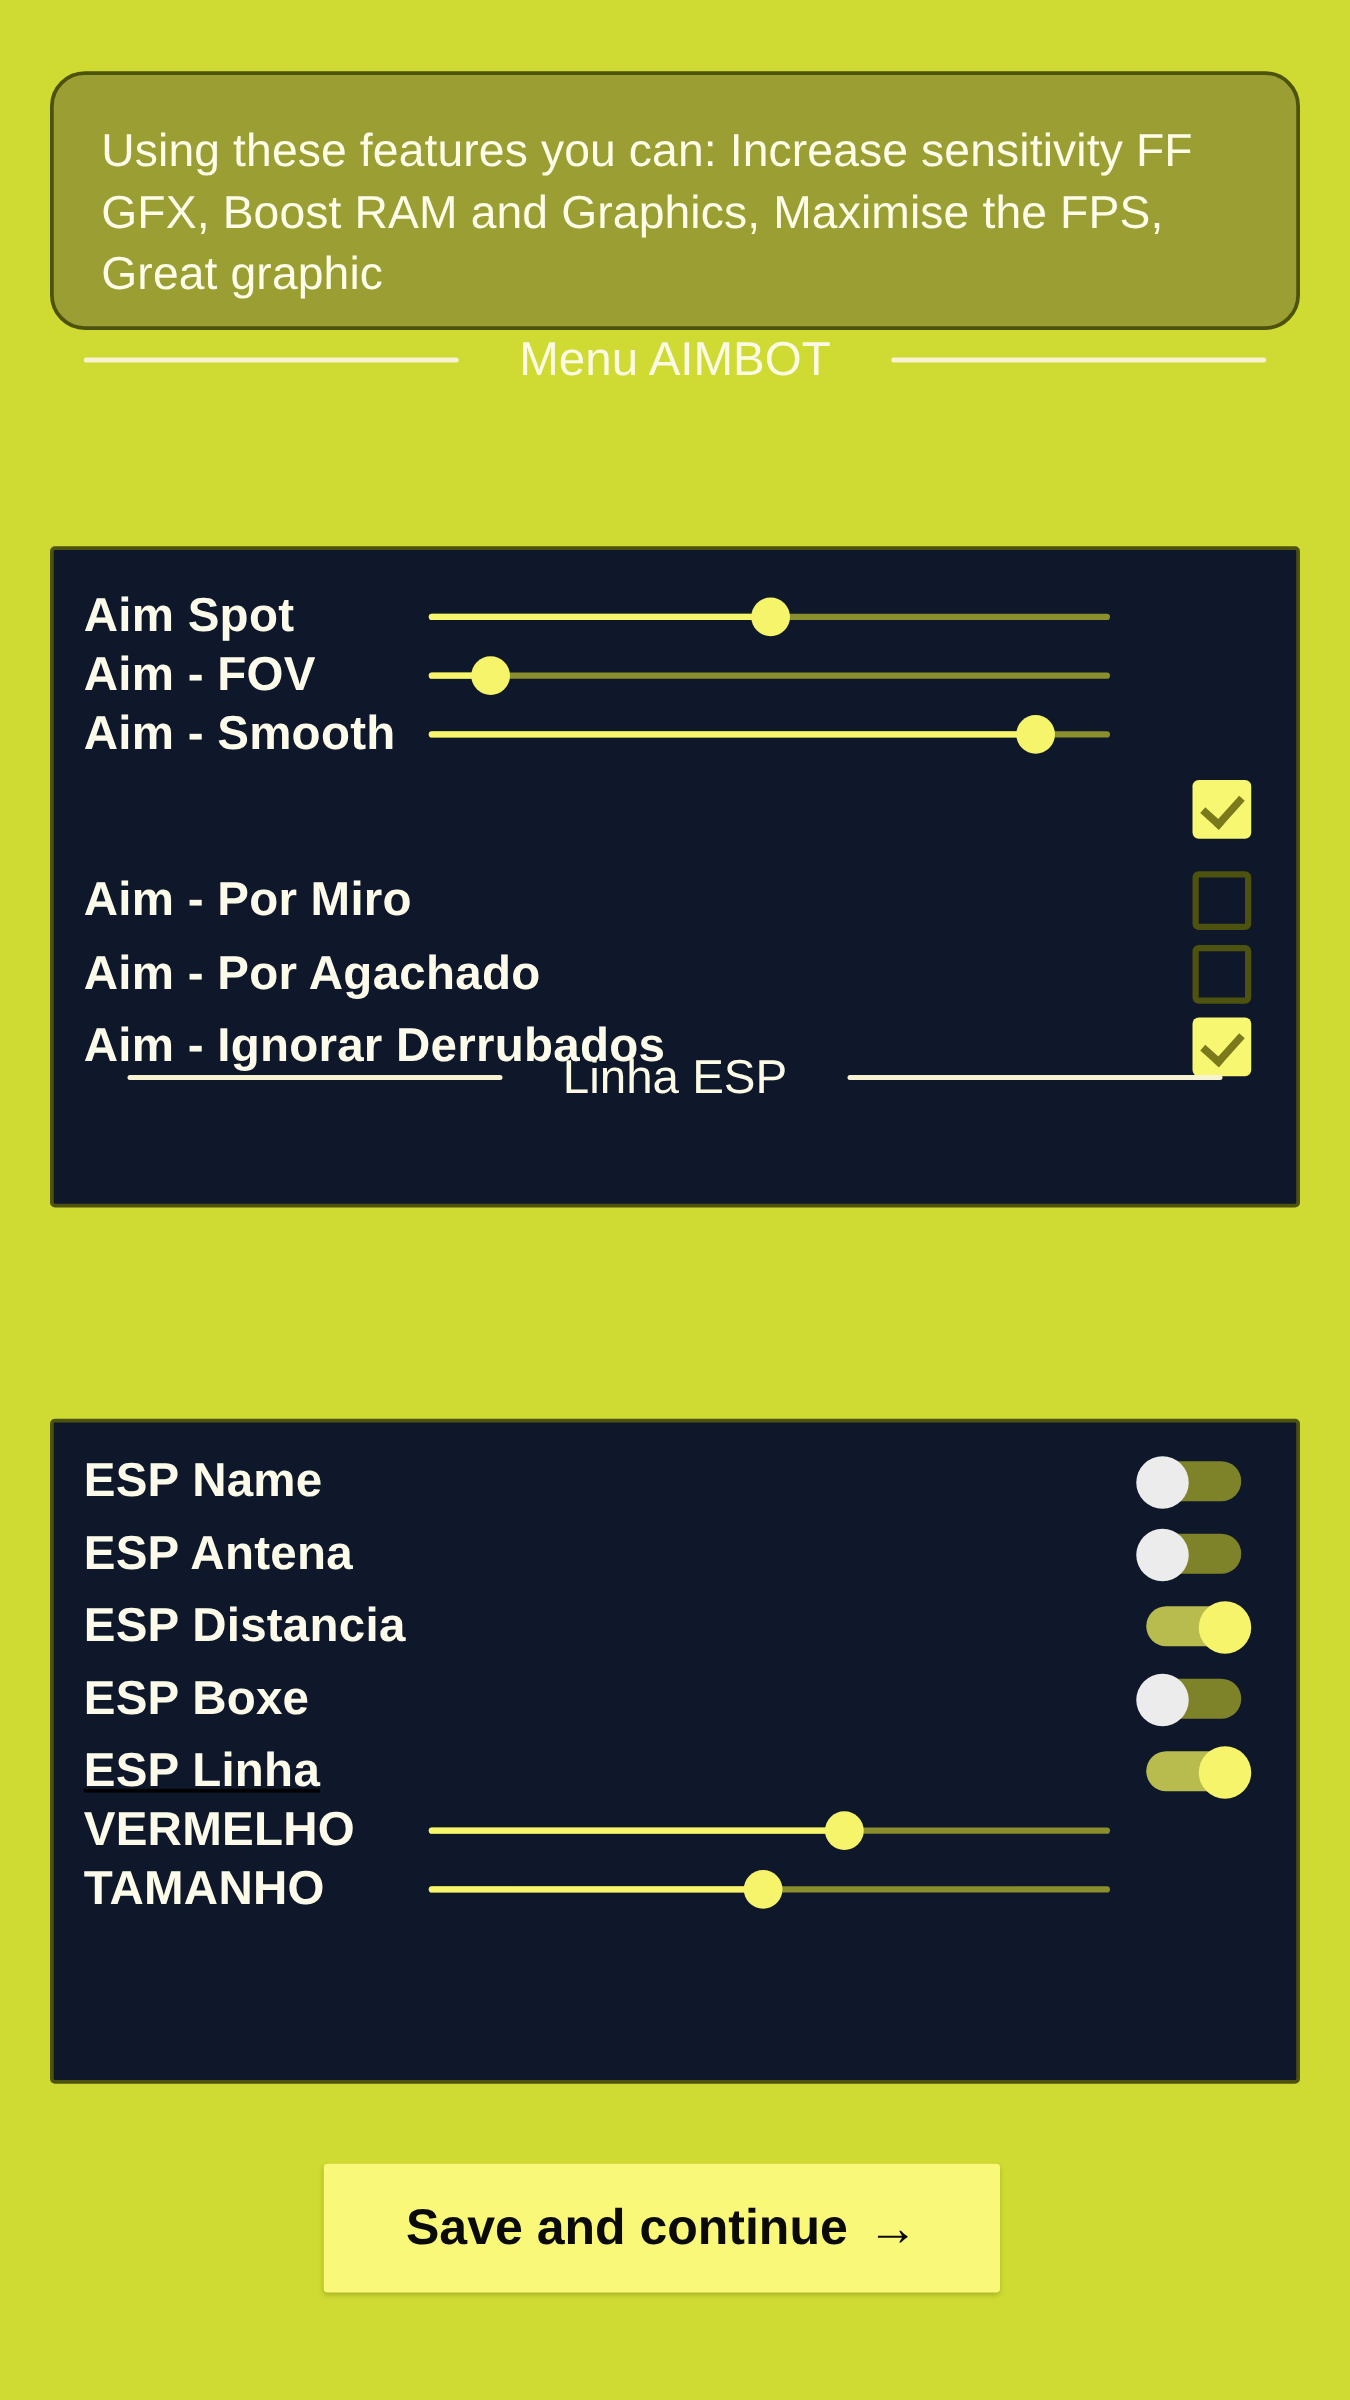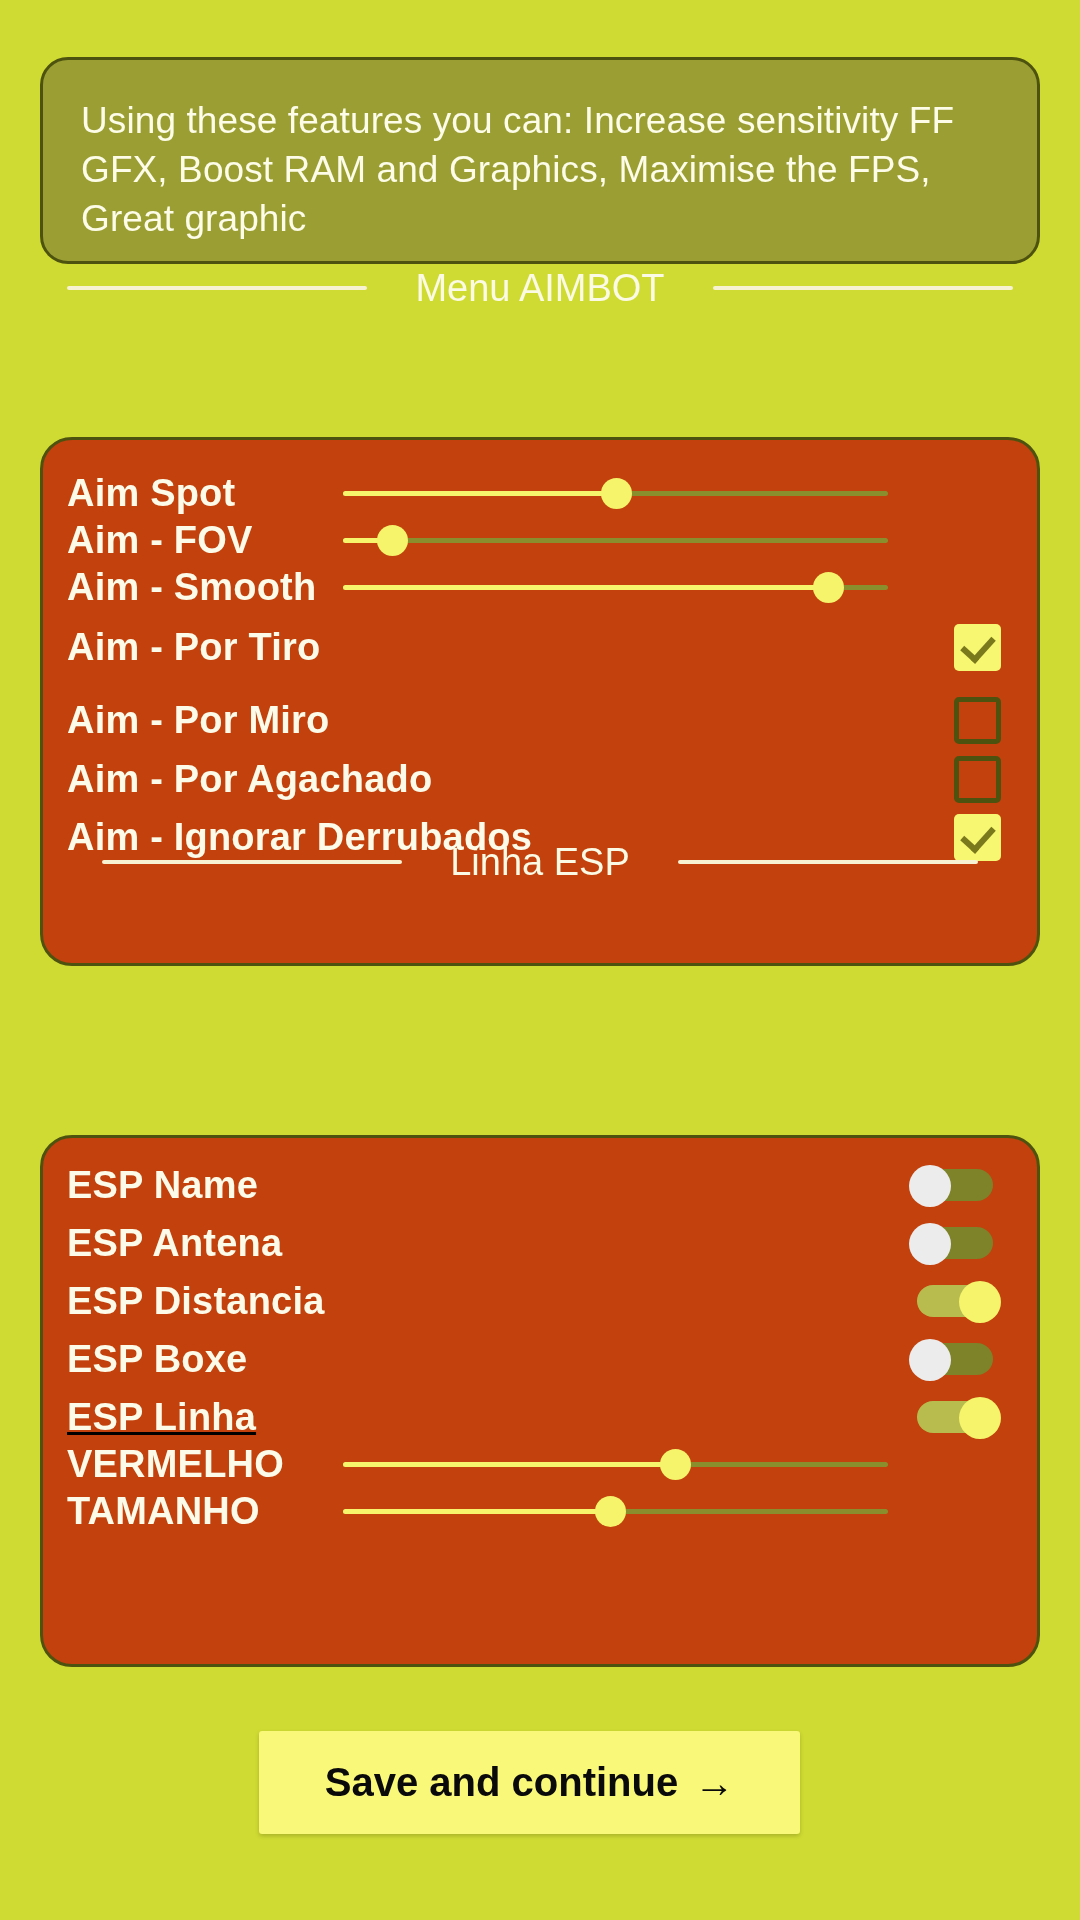--- a/index.html
+++ b/index.html
@@ -58,23 +58,23 @@
     font-size: 38px;
     font-weight: 400;
     white-space: nowrap;
   }
 
   
   .panel {
     position: absolute;
     left: 40px;
     width: 1000px;
-    background: #c2410c;
+    background: #0f172a;
     border: 3px solid #4e520f;
-    border-radius: 32px;
+    border-radius: 4px;
   }
   #aimbot-panel { top: 437px;  height: 529px; }
   #esp-panel    { top: 1135px; height: 532px; }
 
   .row {
     position: absolute;
     left: 0;
     width: 1000px;
     height: 58px;
     display: flex;
@@ -237,21 +237,20 @@
   <div class="row" style="top:71px;">
     <span class="row-label">Aim - FOV</span>
     <div class="slider">
       <div class="slider-track"></div>
       <div class="slider-fill" id="fill-aim-fov" style="width: 9%;"></div>
       <div class="slider-thumb" id="thumb-aim-fov" style="left: 9%;"></div>
     </div>
   </div>
 
   <div class="row" style="top:178px;">
-    <span class="row-label">Aim - Por Tiro</span>
     <div class="checkbox on"></div>
   </div>
 
   <div class="row" style="top:251px;">
     <span class="row-label">Aim - Por Miro</span>
     <div class="checkbox off"></div>
   </div>
 
   <div class="row" style="top:310px;">
     <span class="row-label">Aim - Por Agachado</span>

